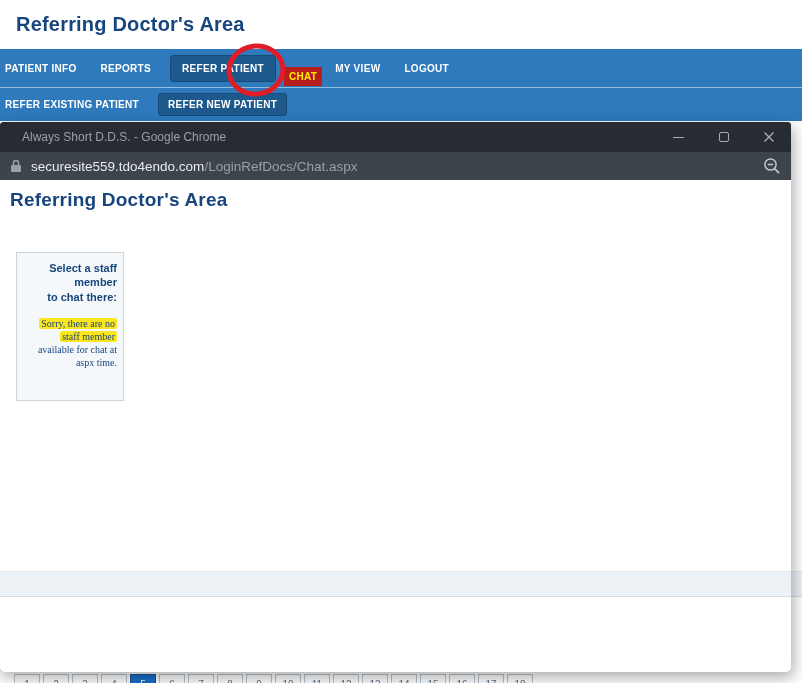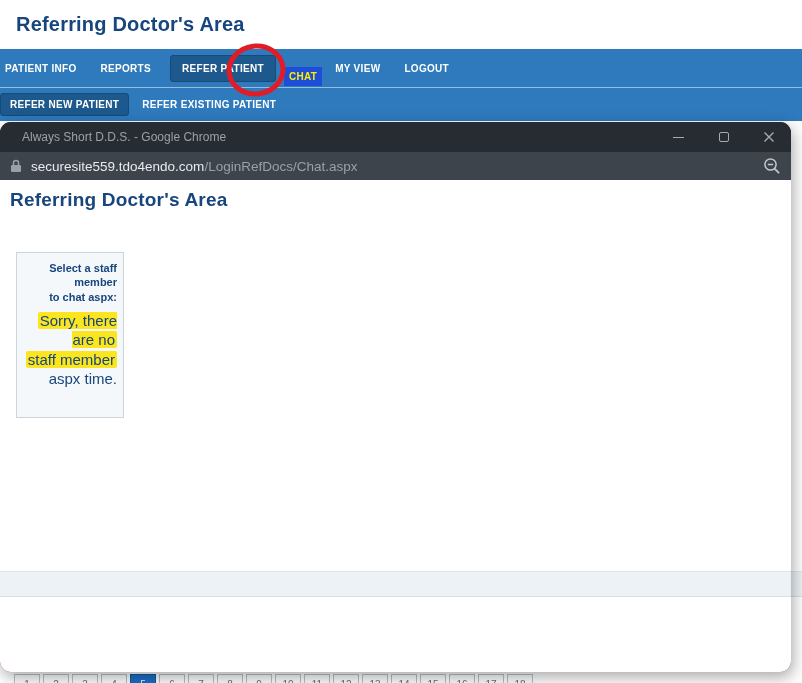--- a/index.html
+++ b/index.html
@@ -31,21 +31,21 @@
     color: #ffffff; font-size: 10px; font-weight: bold;
     letter-spacing: .3px; text-decoration: none; cursor: pointer;
     margin-right: 14px; padding: 4px 5px; white-space: nowrap;
   }
   .nav-item.active {
     background: #1d598d; border: 1px solid #164a77; border-radius: 3px;
     padding: 7px 11px; margin-right: 8px;
   }
   .nav-row.secondary .nav-item.active { padding: 5px 9px; }
   .nav-item.chat {
-    background: #1d4ed8; color: #ffee00; padding: 4px 5px; margin: 16px 8px 0 0;
+    background: #b91c1c; color: #ffee00; padding: 4px 5px; margin: 16px 8px 0 0;
   }
 
   .annotation-svg { position: absolute; left: 224px; top: 41px; z-index: 6; pointer-events: none; }
 
   
   .bottom-strip {
     position: absolute; left: 14px; top: 674px; display: flex; gap: 3px;
   }
   .strip-cell {
     width: 26px; height: 26px; background: #fdfdfe;
@@ -55,21 +55,21 @@
   .strip-cell.active { background: #1a6fc9; border-color: #15589f; color: #fff; }
 
   .right-margin-band {
     position: absolute; left: 791px; top: 571px; width: 11px; height: 26px;
     background: #edf2f7; border-top: 1px solid #dfe5ea; border-bottom: 1px solid #d8dee4;
   }
 
   
   .chrome-window {
     position: absolute; left: 0; top: 122px; width: 791px; height: 550px;
-    border-radius: 11px; overflow: hidden; z-index: 10;
+    border-radius: 4px; overflow: hidden; z-index: 10;
     box-shadow: 2px 5px 16px rgba(0,0,0,.35);
     background: #7f1d1d;
   }
   .titlebar {
     height: 30px; background: #272c32; display: flex; align-items: center;
   }
   .titlebar-text {
     margin-left: 22px; font-size: 12px; color: #9aa0a6; flex: 1;
     white-space: nowrap; overflow: hidden;
   }
@@ -90,26 +90,26 @@
   .url-path { color: #9aa0a6; text-align: center; }
   .urlbar-spacer { flex: 1; }
 
   .browser-content { position: relative; height: 492px; background: #fff; }
   .content-heading {
     position: absolute; left: 10px; top: 9px;
     font-size: 19px; font-weight: bold; color: #17457d; letter-spacing: .2px;
   }
 
   .chat-panel {
-    position: absolute; left: 16px; top: 72px; width: 108px; height: 166px;
+    position: absolute; left: 16px; top: 72px; width: 108px; height: 149px;
     background: #f5f8fa; border: 1px solid #ccd5dc;
     padding: 8px 6px; text-align: right;
   }
   .chat-prompt { font-size: 11px; font-weight: bold; color: #17457d; line-height: 1.3; }
-  .chat-message { margin-top: 7px; font-size: 15px; color: #17457d; line-height: 1.3; }
+  .chat-message { margin-top: 13px; font-size: 10px; color: #17457d; line-height: 1.3; font-family: Liberation Serif, serif; }
   .chat-message .hl { background: #fbe51e; padding: 0 2px; border-radius: 2px; }
 
   .footer-band {
     position: absolute; left: 0; top: 391px; width: 100%; height: 26px;
     background: #edf2f7; border-top: 1px solid #dfe5ea; border-bottom: 1px solid #d8dee4;
   }
 </style>
 </head>
 <body>
 
@@ -120,22 +120,22 @@
   <nav class="main-nav">
     <div class="nav-row primary">
       <a class="nav-item">PATIENT INFO</a>
       <a class="nav-item">REPORTS</a>
       <a class="nav-item active">REFER PATIENT</a>
       <a class="nav-item chat">CHAT</a>
       <a class="nav-item">MY VIEW</a>
       <a class="nav-item">LOGOUT</a>
     </div>
     <div class="nav-row secondary">
+      <a class="nav-item">REFER EXISTING PATIENT</a>
       <a class="nav-item active">REFER NEW PATIENT</a>
-      <a class="nav-item">REFER EXISTING PATIENT</a>
     </div>
   </nav>
 
   <svg class="annotation-svg" width="66" height="60" viewBox="0 0 66 60">
     <ellipse cx="32" cy="29" rx="27" ry="24" fill="none" stroke="#e01d26" stroke-width="5" stroke-linecap="round" transform="rotate(-7 32 29)"></ellipse>
   </svg>
 
   <div class="bottom-strip">
       <div class="strip-cell">1</div>
       <div class="strip-cell">2</div>
@@ -192,24 +192,25 @@
       <path d="M11.8 11.8 L15.6 15.6" stroke="#c3c7cb" stroke-width="1.8" stroke-linecap="round"></path>
     </svg>
   </div>
 
   <div class="browser-content">
     <h2 class="content-heading">Referring Doctor's Area</h2>
 
     <div class="chat-panel">
       <div class="chat-prompt">
         <div>Select a staff member</div>
-        <div>to chat aspx:</div>
+        <div>to chat there:</div>
       </div>
       <div class="chat-message">
         <div><span class="hl">Sorry, there are no</span></div>
         <div><span class="hl">staff member</span></div>
+        <div>available for chat at</div>
         <div>aspx time.</div>
       </div>
     </div>
 
     <div class="footer-band"></div>
   </div>
 </div>
 
 </body></html>

